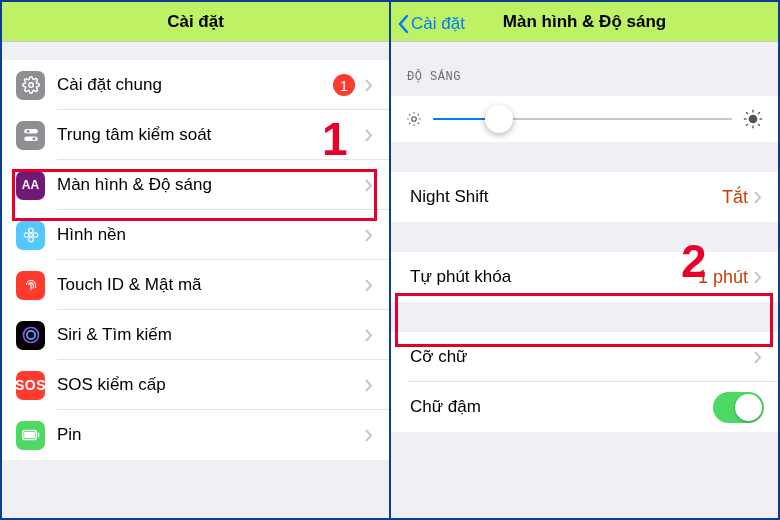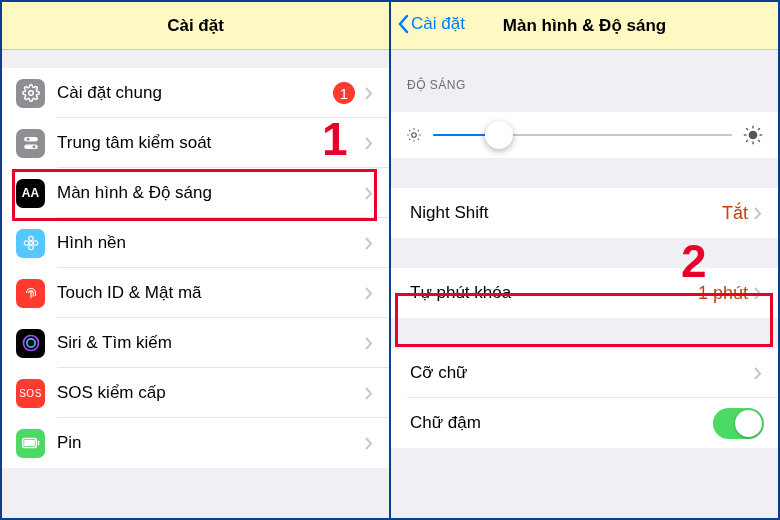--- a/index.html
+++ b/index.html
@@ -19,22 +19,22 @@
   }
   .pane {
     flex: 1;
     display: flex;
     flex-direction: column;
     background: #efeff4;
     position: relative;
   }
   .pane + .pane { border-left: 2px solid #0b3d91; }
   .navbar {
-    height: 48px;
-    background: #fef9c3;
+    height: 40px;
+    background: #bef264;
     border-bottom: 1px solid #c8c7cc;
     display: flex;
     align-items: center;
     justify-content: center;
     position: relative;
     font-size: 17px;
     font-weight: 600;
   }
   .nav-back {
     position: absolute;
@@ -45,23 +45,24 @@
     align-items: center;
     color: #007aff;
     font-size: 17px;
     font-weight: 400;
   }
   .nav-back svg { margin-right: 2px; }
   .content { flex: 1; overflow: hidden; }
   .group-header {
     font-size: 12px;
     color: #6d6d72;
-    padding: 28px 16px 20px;
+    padding: 28px 16px 12px;
     text-transform: uppercase;
     letter-spacing: 0.5px;
+    font-family: Liberation Mono, monospace;
   }
   .list {
     background: #fff;
     margin: 18px 0 0 0;
   }
   .list.tight { margin-top: 0; }
   .row {
     display: flex;
     align-items: center;
     min-height: 50px;
@@ -177,25 +178,25 @@
     position:absolute;
     right:2px;top:2px;
     width:27px;height:27px;
     background:#fff;
     border-radius:50%;
     box-shadow:0 1px 3px rgba(0,0,0,0.3);
   }
   
   .bg-gray{background:#8e8e93;}
   .bg-gray2{background:#8e8e93;}
-  .bg-blue{background:#000000;}
+  .bg-blue{background:#701a75;}
   .bg-cyan{background:#54c7fc;}
   .bg-black{background:#000;}
   .bg-red{background:#ff3b30;}
-  .bg-sos{background:#ff3b30;font-size:10px;font-weight:400;letter-spacing:0.5px;}
+  .bg-sos{background:#ff3b30;font-size:14px;font-weight:700;letter-spacing:0.5px;}
   .bg-green{background:#4cd964;}
   .spacer-section { height:30px; }
 </style>
 </head>
 <body>
 
 <div class="wrapper">
 
   <div class="pane">
     <div class="navbar">

